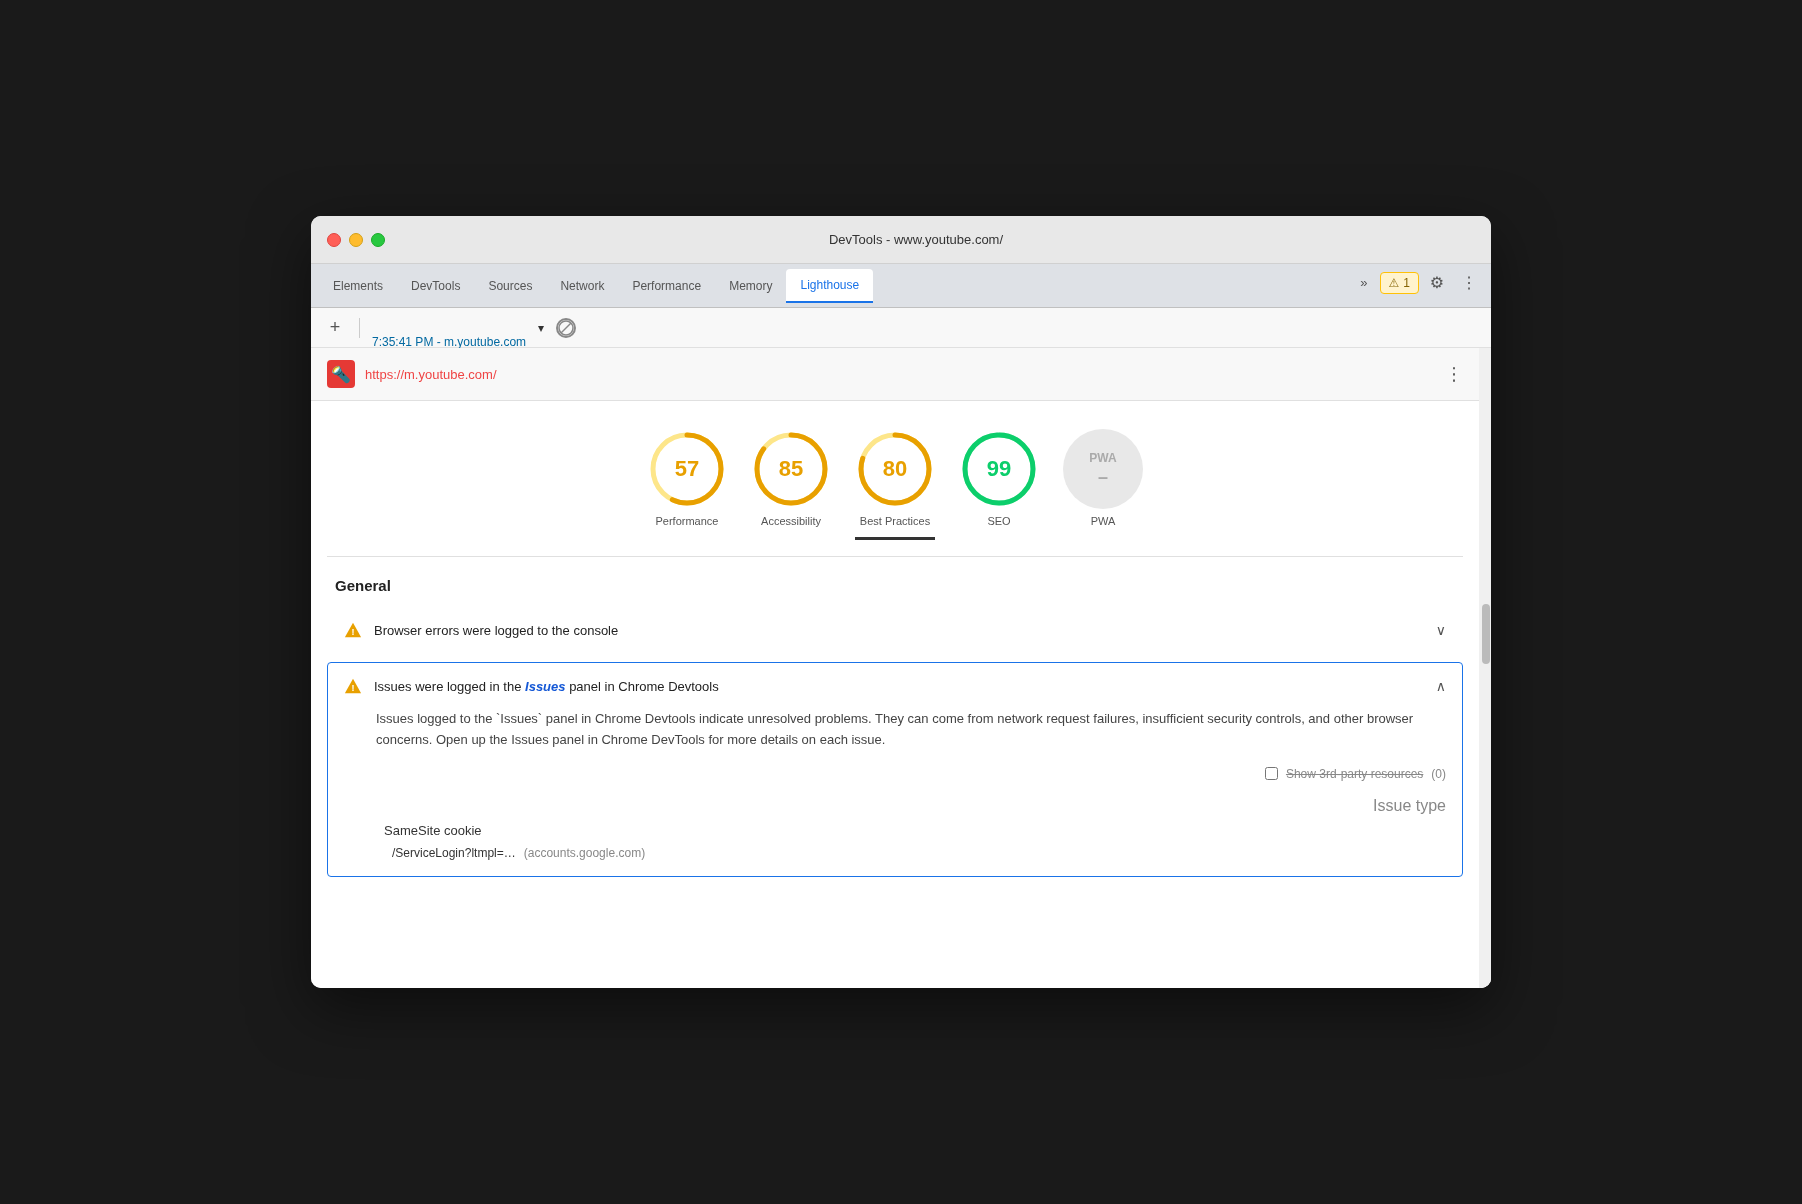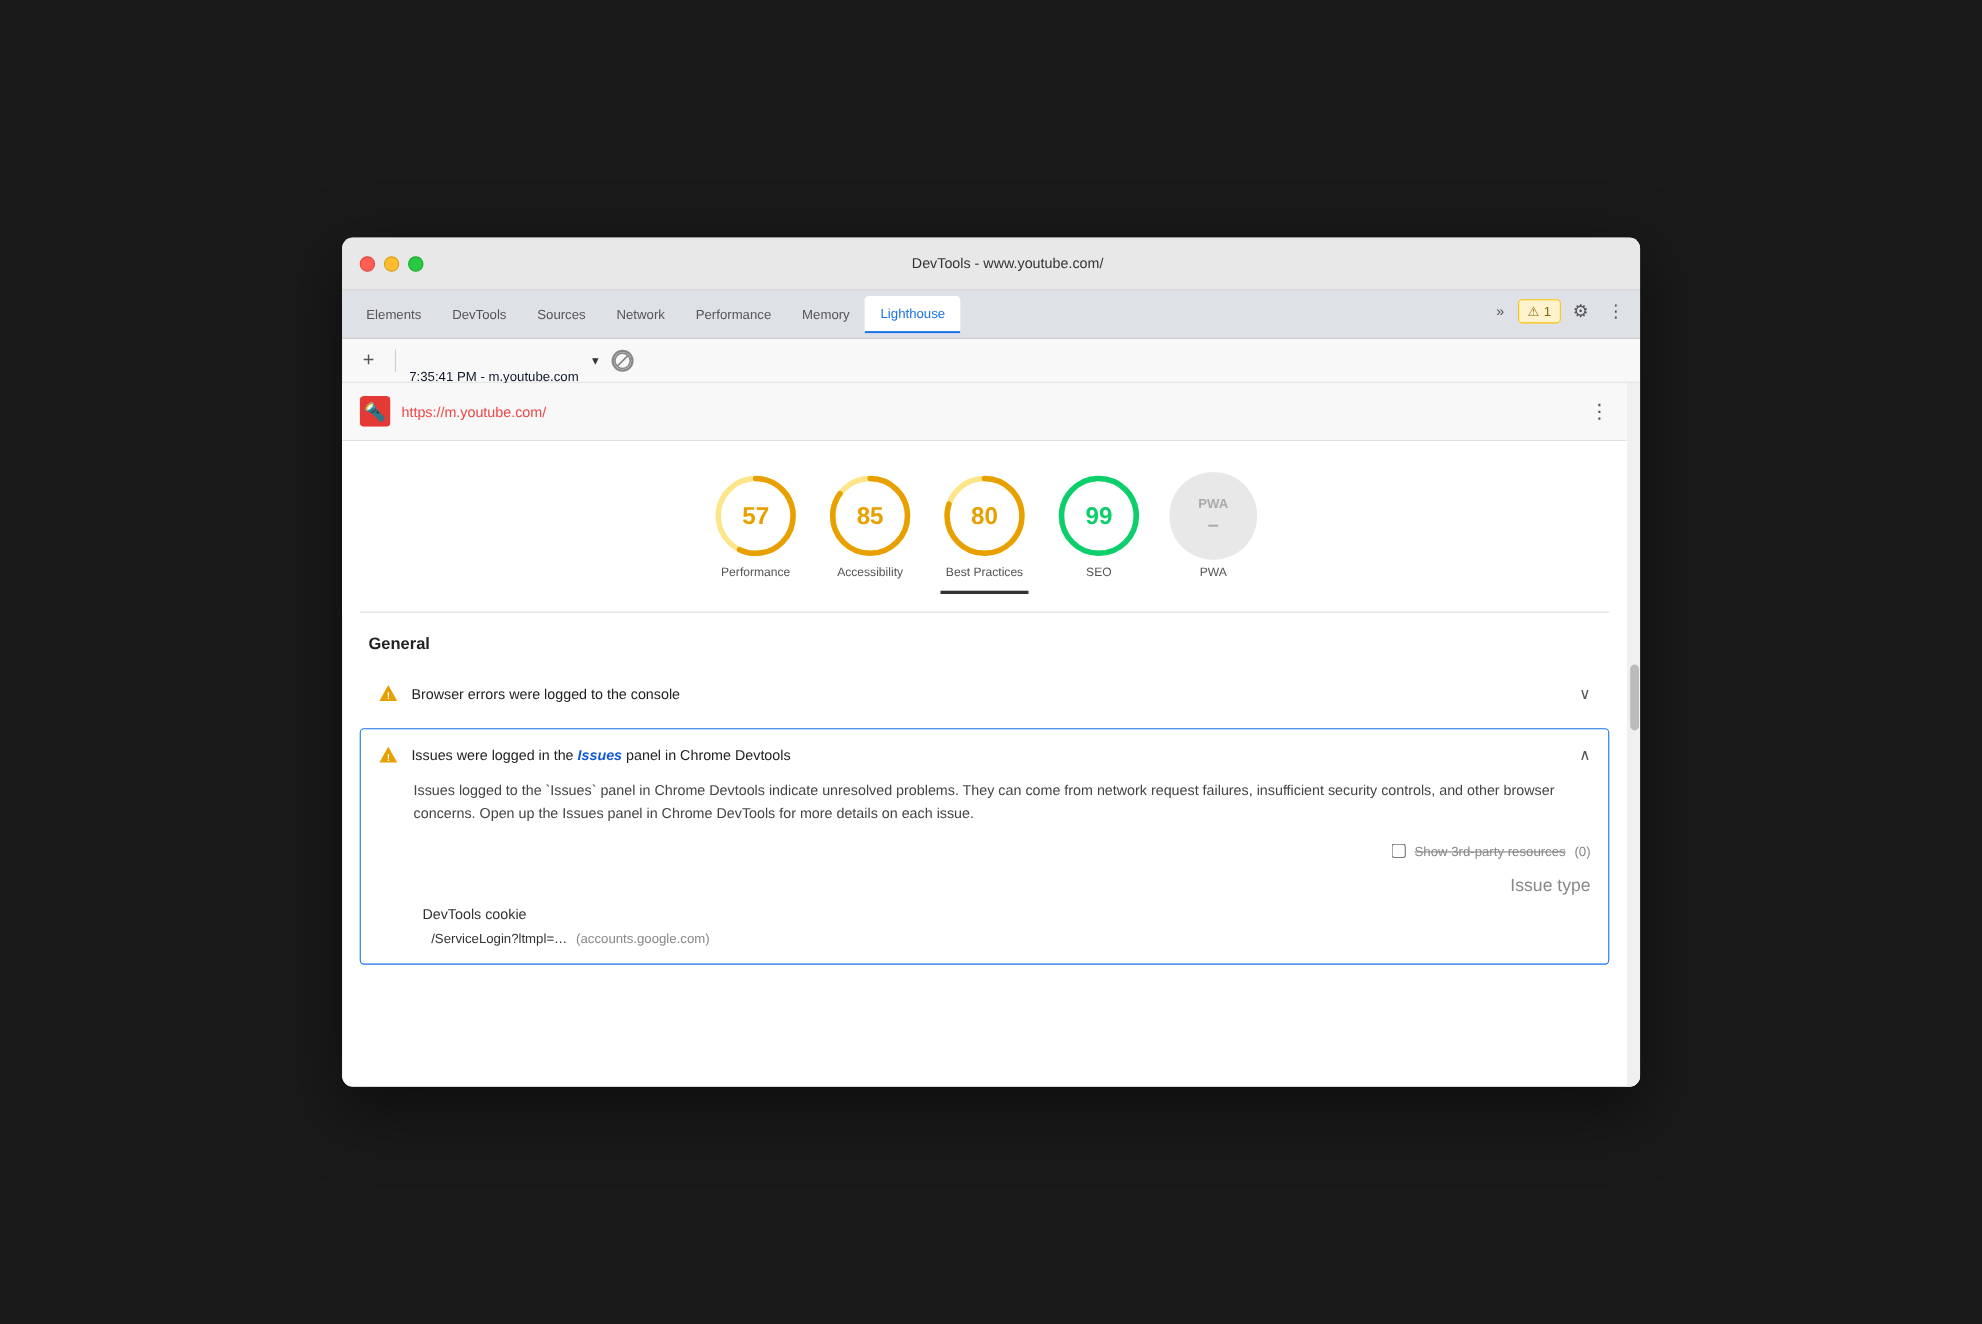--- a/index.html
+++ b/index.html
@@ -130,21 +130,21 @@
       width: 24px;
       text-align: center;
     }
     .toolbar-divider {
       width: 1px;
       height: 20px;
       background: #ccc;
     }
     .toolbar-time {
       font-size: 12px;
-      color: #0f172a;
+      color: #0369a1;
       margin-top: 28px;
     }
     .toolbar-dropdown {
       font-size: 12px;
       color: #333;
       cursor: pointer;
     }
     .toolbar-block-icon {
       width: 20px;
       height: 20px;
@@ -506,21 +506,21 @@
           <span class="audit-chevron">∧</span>
         </div>
         <div class="audit-body">
           <p class="audit-description">Issues logged to the `Issues` panel in Chrome Devtools indicate unresolved problems. They can come from network request failures, insufficient security controls, and other browser concerns. Open up the Issues panel in Chrome DevTools for more details on each issue.</p>
           <div class="checkbox-row">
             <input type="checkbox" style="margin: 0px;">
             <span class="checkbox-label">Show 3rd-party resources</span>
             <span class="checkbox-count">(0)</span>
           </div>
           <div class="issue-type-label">Issue type</div>
-          <div class="issue-category">DevTools cookie</div>
+          <div class="issue-category">SameSite cookie</div>
           <div class="issue-url-row">
             <span class="issue-url">/ServiceLogin?ltmpl=…</span>
             <span class="issue-domain">(accounts.google.com)</span>
           </div>
         </div>
       </div>
 
     </div>
     <div class="scrollbar">
       <div class="scrollbar-thumb"></div>

